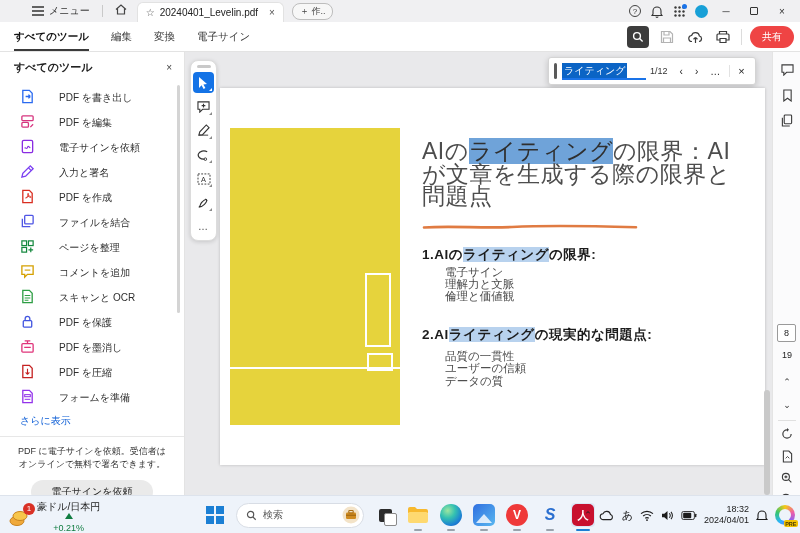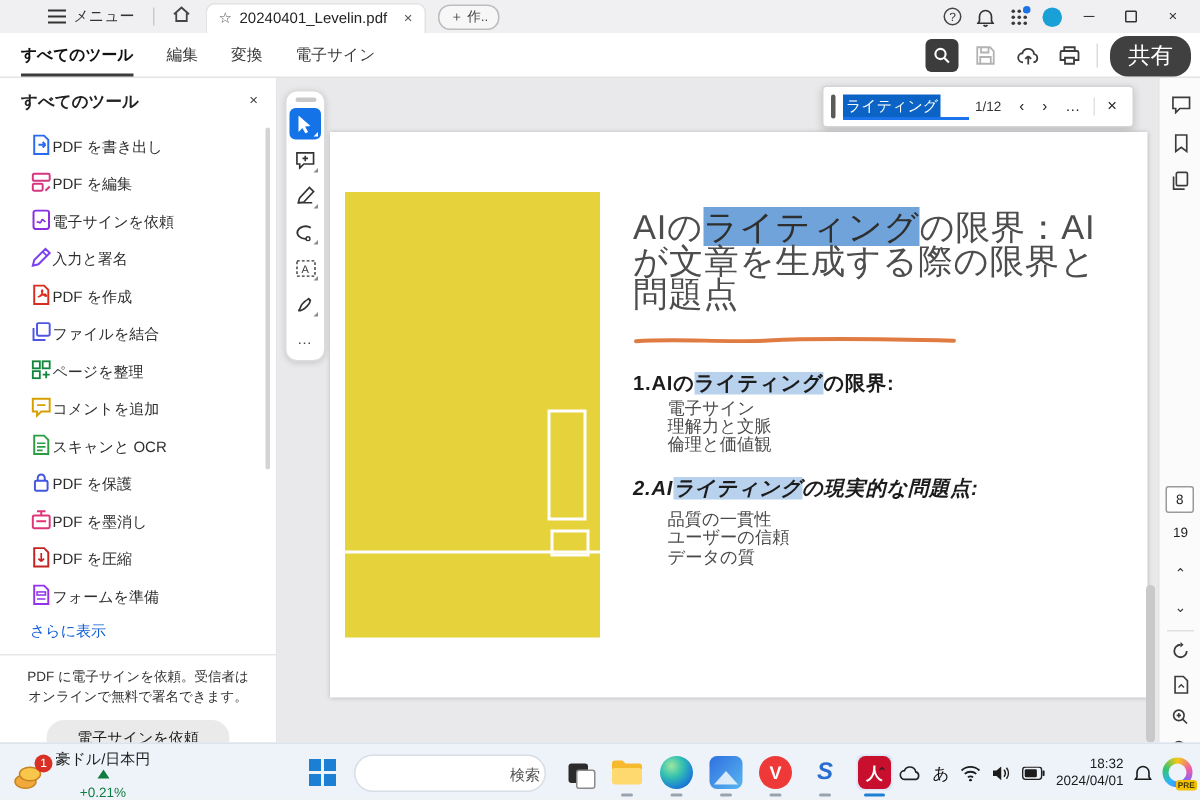--- a/index.html
+++ b/index.html
@@ -28,29 +28,29 @@
   
   .toolbar { position:absolute; left:0; top:22px; width:800px; height:30px; background:#ffffff; border-bottom:1px solid #e3e3e3; display:flex; align-items:center; }
   .tool-tabs { display:flex; align-items:center; height:100%; padding-left:14px; gap:22px; }
   .tool-tab { font-size:10.5px; color:#3a3a3a; height:100%; display:flex; align-items:center; position:relative; }
   .tool-tab.active { font-weight:bold; color:#111; }
   .tool-tab.active::after { content:""; position:absolute; left:0; right:0; bottom:0; height:2px; background:#3b3b3b; }
   .toolbar-right { position:absolute; right:6px; top:0; height:30px; display:flex; align-items:center; gap:8px; }
   .search-btn { width:22px; height:22px; background:#3c3c3c; border-radius:4px; display:flex; align-items:center; justify-content:center; }
   .tbr-ic { width:20px; height:20px; display:flex; align-items:center; justify-content:center; }
   .tbr-divider { width:1px; height:16px; background:#dcdcdc; }
-  .share-btn { background:#404040; color:#fff; font-size:15px; padding:4px 12px; border-radius:12px; }
+  .share-btn { background:#ef4444; color:#fff; font-size:10px; padding:4px 12px; border-radius:12px; }
 
   
   .sidebar { position:absolute; left:0; top:52px; width:185px; height:443px; background:#ffffff; border-right:1px solid #e3e3e3; }
   .sb-head { display:flex; align-items:center; justify-content:space-between; padding:8px 12px 6px 14px; }
   .sb-title { font-size:11px; font-weight:bold; color:#222; }
   .sb-close { font-size:10px; color:#444; }
   .sb-list { padding:4px 0 0 0; }
-  .sb-item { display:flex; align-items:center; gap:0; height:25px; padding-left:20px; font-size:10px; color:#2e2e2e; }
+  .sb-item { display:flex; align-items:center; gap:24px; height:25px; padding-left:20px; font-size:10px; color:#2e2e2e; }
   .sb-item svg { flex:0 0 auto; }
   .show-more { padding:4px 0 6px 20px; font-size:10px; color:#0b5cd5; }
   .sb-divider { height:1px; background:#e7e7e7; margin:2px 0 8px 0; }
   .promo { text-align:center; font-size:9px; color:#333; line-height:13px; }
   .promo-btn { display:block; margin:9px auto 0 auto; width:122px; background:#eaeaea; border-radius:12px; font-size:10px; color:#1a1a1a; text-align:center; padding:5px 0; }
   .sb-scroll { position:absolute; right:4px; top:33px; width:3px; height:228px; background:#d4d4d4; border-radius:2px; }
 
   
   .docarea { position:absolute; left:185px; top:52px; width:587px; height:443px; background:#e9e9eb; }
 
@@ -107,21 +107,21 @@
   .widget { position:absolute; left:8px; top:4px; display:flex; align-items:center; gap:7px; }
   .coin-wrap { position:relative; width:22px; height:22px; }
   .badge { position:absolute; top:-4px; right:-5px; min-width:12px; height:12px; background:#d93025; color:#fff; border-radius:7px; font-size:8px; display:flex; align-items:center; justify-content:center; padding:0 2px; }
   .widget-txt { display:flex; flex-direction:column; line-height:13px; }
   .widget-title { font-size:10px; color:#1b1b1b; }
   .widget-change { font-size:9px; color:#107c41; display:flex; align-items:center; gap:3px;flex-direction:column; }
   .up-tri { width:0; height:0; border-left:4px solid transparent; border-right:4px solid transparent; border-bottom:6px solid #107c41; }
   .tb-center { position:absolute; left:203px; top:0; height:38px; display:flex; align-items:center; gap:9px; }
   .win-logo { width:18px; height:18px; display:grid; grid-template-columns:8px 8px; grid-template-rows:8px 8px; gap:2px; }
   .win-logo div { background:#1b7fd4; }
-  .tb-search { width:128px; height:25px; background:#fff; border:1px solid #d8dde5; border-radius:13px; display:flex; align-items:flex-end; padding:0 3px 0 9px; gap:6px;flex-direction:column; }
+  .tb-search { width:128px; height:25px; background:#fff; border:1px solid #d8dde5; border-radius:13px; display:flex; align-items:center; padding:0 3px 0 9px; gap:6px; }
   .tb-search-label { font-size:10px; color:#555; flex:1; }
   .task-ic { width:24px; height:24px; display:flex; align-items:center; justify-content:center; position:relative; }
   .run-dash { position:absolute; bottom:-4px; left:8px; width:8px; height:2.5px; border-radius:2px; background:#9aa3ad; }
   .task-ic.active { background:#dce6f5; border-radius:4px; }
   .task-ic.active .run-dash { background:#1b7fd4; width:14px; left:5px; }
   .tray { position:absolute; right:5px; top:0; height:38px; display:flex; align-items:center; gap:7px; }
   .tray-ic { display:flex; align-items:center; justify-content:center; color:#1c1c1c; }
   .tray-chev { font-size:9px; color:#222; }
   .ime { font-size:11px; color:#111; }
   .clock { text-align:right; font-size:9px; color:#1b1b1b; line-height:11px; }
@@ -425,21 +425,21 @@
           <path d="M2 3.5 C 30 1.5, 60 4.5, 90 3 S 150 1.5, 214 3.2" fill="none" stroke="#e07b42" stroke-width="2.6" stroke-linecap="round"></path>
         </svg>
         <div class="sec-h first">
           <span>1.AIの</span><span style="background-color: rgb(184, 210, 238);">ライティング</span><span>の限界:</span>
         </div>
         <div class="sec-items">
           <div>電子サイン</div>
           <div>理解力と文脈</div>
           <div>倫理と価値観</div>
         </div>
-        <div class="sec-h" style="margin-top:13px;font-style:italic;">
+        <div class="sec-h" style="margin-top:23px;">
           <span>2.AI</span><span style="background-color: rgb(184, 210, 238);">ライティング</span><span>の現実的な問題点:</span>
         </div>
         <div class="sec-items g2" style="margin-top:6px;">
           <div>品質の一貫性</div>
           <div>ユーザーの信頼</div>
           <div>データの質</div>
         </div>
       </div>
     </div>
 

